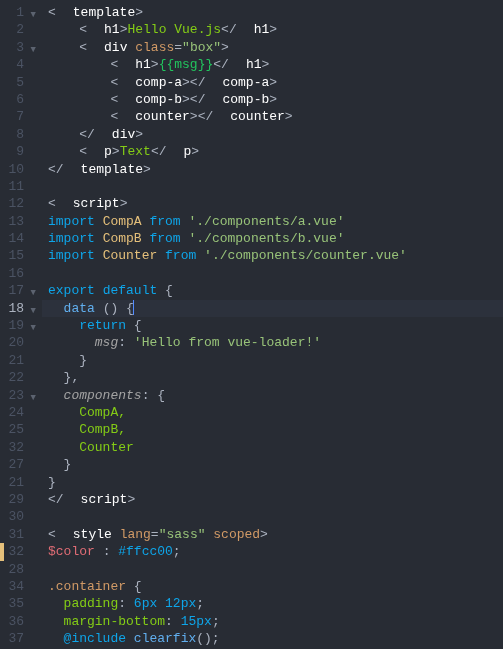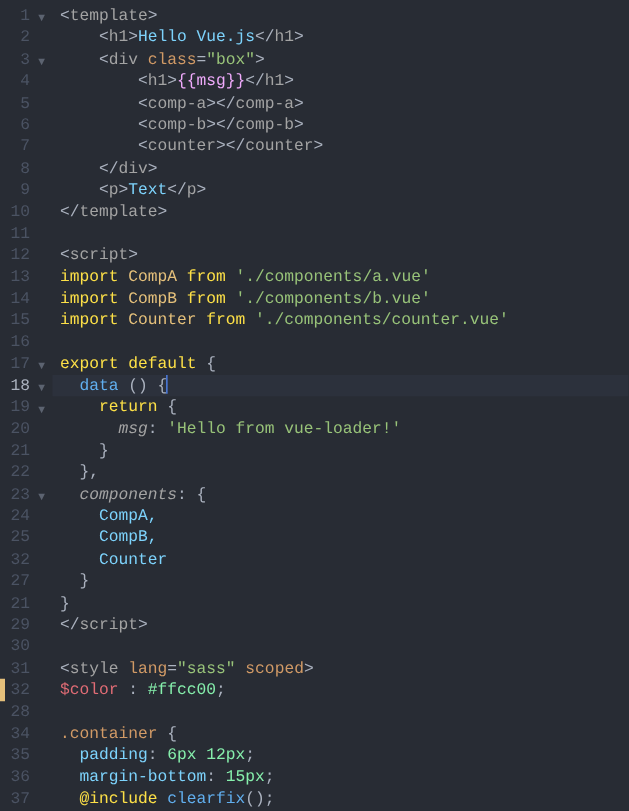--- a/index.html
+++ b/index.html
@@ -41,30 +41,30 @@
   background: #e5c07b;
 }
 .code {
   padding: 4px 0;
   flex: 1;
   white-space: pre;
 }
 .code .line { height: 17.4px; padding-left: 6px; }
 .code .line.active { background: #2c313c; }
 .punc { color: #abb2bf; }
-.tag { color: #a3a3a3; }
+.tag { color: #ffffff; margin-left: 17px; }
 .attr { color: #d19a66; }
 .str { color: #98c379; }
-.kw { color: #fde047; margin-top: 32px; }
+.kw { color: #0ea5e9; margin-top: 32px; }
 .fn { color: #61afef; }
 .ident { color: #e5c07b; }
-.text { color: #7dd3fc; }
-.mustache { color: #f0abfc; text-align: right; }
+.text { color: #84cc16; }
+.mustache { color: #22c55e; text-align: right; }
 .prop { color: #a3a3a3; font-style: italic; }
-.num { color: #86efac; text-align: right; }
+.num { color: #0ea5e9; text-align: right; }
 .var { color: #e06c75; }
 .cursor {
   display: inline-block;
   width: 1px;
   height: 15px;
   background: #528bff;
   vertical-align: middle;
   margin-left: -1px;
   position: relative;
   top: -1px;

